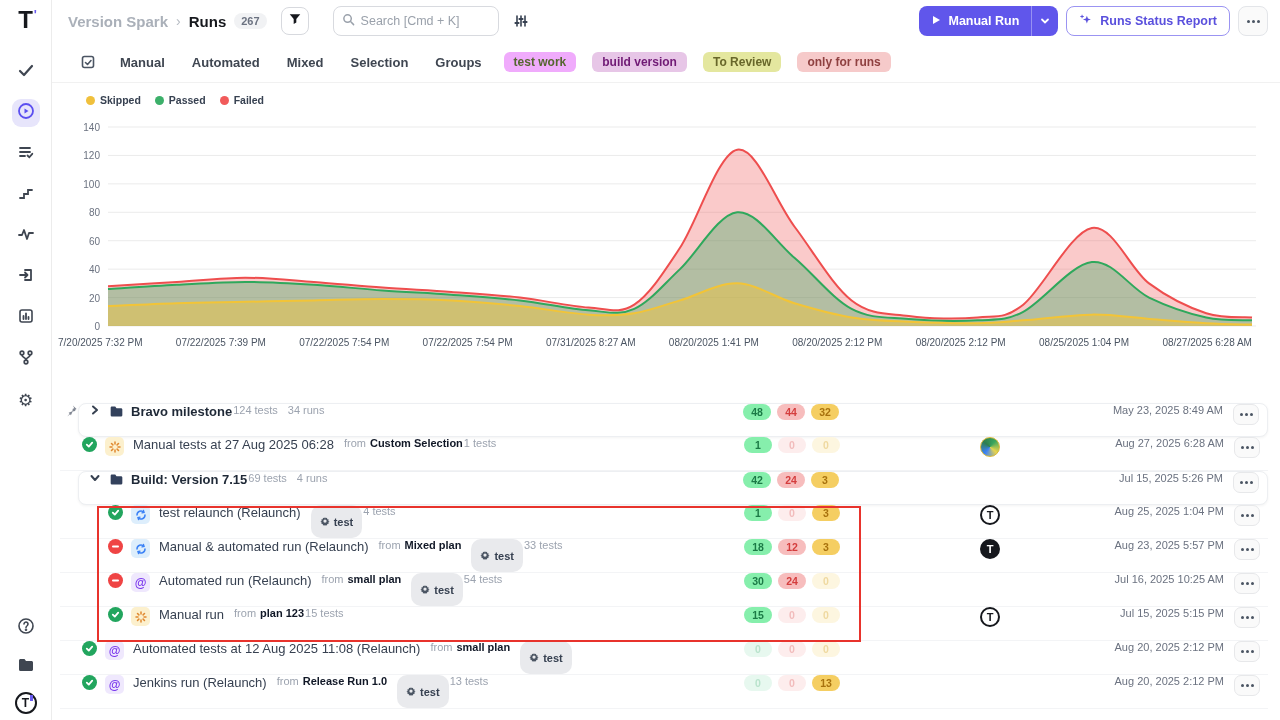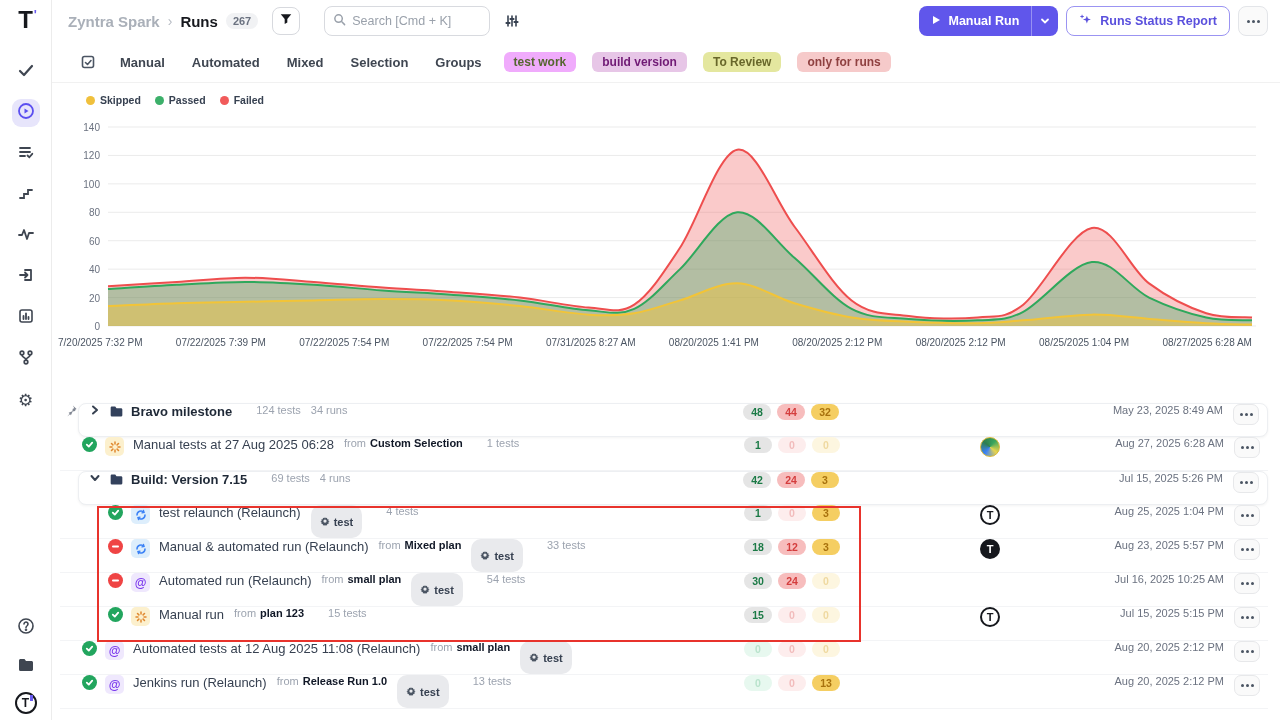--- a/index.html
+++ b/index.html
@@ -59,35 +59,35 @@
 
   
   .rows { position:absolute; left:60px; top:403px; width:1208px; }
   .row { position:relative; height:34px; display:flex; font-size:13px; }
   .row.run { border-bottom:1px solid #f3f4f6; padding-left:22px; }
   .row.run.indent { padding-left:48px; }
   .row.group { background:#fff; border:1px solid #edeff2; border-radius:8px; box-shadow:0 1px 3px rgba(0,0,0,.05); margin-left:18px; padding-left:10px; }
   .gchev { width:18px; display:flex; color:#374151; cursor:pointer; }
   .gfolder { margin:0 7px 0 2px; display:flex; color:#33415c; }
   .gtitle { font-weight:700; color:#1f2937; }
-  .meta { font-size:11px; color:#9ca3af; margin-left:24px; }
+  .meta { font-size:11px; color:#9ca3af; margin-left:1px; }
   .meta + .meta { margin-left:10px; }
   .stic { width:15px; height:15px; border-radius:50%; display:flex; align-items:center; justify-content:center; flex:none; }
   .stic.passed { background:#22a55e; } .stic.failed { background:#ef4444; }
   .runic { width:19px; height:19px; border-radius:5px; margin-left:8px; display:flex; align-items:center; justify-content:center; flex:none; }
   .runic.sun { background:#fcf0cd; } .runic.cycle { background:#ddeefc; }
   .runic.at { background:#efe8fd; color:#7c3aed; font-weight:800; font-size:12px; }
   .rtitle { color:#374151; margin-left:9px; font-weight:500; }
   .fromw { font-size:11px; color:#9ca3af; margin-left:10px; }
   .fromn { font-size:11px; color:#111827; font-weight:700; margin-left:4px; }
   .tagpill { display:flex; align-items:center; gap:4px; background:#e9eaed; border-radius:10px; padding:2px 9px; font-size:11px; color:#374151; font-weight:600; margin-left:10px; cursor:pointer; }
   .tagpill svg { color:#4b5563; }
   .badges { position:absolute; right:428px; display:flex; gap:6px; }
   .pill { min-width:28px; height:16px; border-radius:9px; font-size:10.5px; font-weight:700; display:flex; align-items:center; justify-content:center; padding:0 8px; }
-  .pg1 { background:#e5e5e5; color:#1b7a46; } .pg0 { background:#e7f8ef; color:#b9e3cc; }
+  .pg1 { background:#86efac; color:#1b7a46; } .pg0 { background:#e7f8ef; color:#b9e3cc; }
   .pr1 { background:#f7bdbd; color:#d43d3d; } .pr0 { background:#fdeded; color:#f2bcbc; }
   .py1 { background:#f5ce62; color:#a8720e; } .py0 { background:#fdf6e0; color:#efd9a0; }
   .avatar { position:absolute; right:268px; width:20px; height:20px; border-radius:50%; display:flex; align-items:center; justify-content:center; font-size:11px; font-weight:800; }
   .avatar.t-light { background:#fff; border:2px solid #16181d; color:#16181d; }
   .avatar.t-dark { background:#16181d; border:2px solid #16181d; color:#fff; }
   .avatar.globe { background:conic-gradient(from 40deg,#3aa55d,#e8d44d,#3b82f6,#2d7d4f,#3aa55d); border:1px solid #d9b93a; }
   .rdate { position:absolute; right:44px; width:160px; text-align:right; font-size:11px; color:#6b7280; }
   .dotsbtn { position:absolute; right:8px; width:26px; height:21px; border:1px solid #e7e8ea; background:#fafafa; border-radius:7px; display:flex; align-items:center; justify-content:center; gap:2px; cursor:pointer; }
   .pinic { position:absolute; left:-12px; color:#6b7280; display:flex; }
   .row.group .pinic { left:-14px; }
@@ -164,21 +164,21 @@
       <div class="sic">
           <span><svg width="18" height="18" viewBox="0 0 18 18" fill="#3f4651">
               <path d="M2 4.5c0-.8.7-1.5 1.5-1.5h4l1.5 2h5.5c.8 0 1.5.7 1.5 1.5v7c0 .8-.7 1.5-1.5 1.5h-11A1.5 1.5 0 012 13.5z"></path>
             </svg></span>
         </div>
       <div class="tavatar">T<i></i></div>
     </div>
   </aside>
 
   <header class="topbar">
-    <span class="bc-project">Zyntra Spark</span>
+    <span class="bc-project">Version Spark</span>
     <span class="bc-sep">›</span>
     <span class="bc-page">Runs</span>
     <span class="bc-count">267</span>
     <div class="btn-filter">
         <span><svg width="14" height="14" viewBox="0 0 16 16" fill="currentColor">
             <path d="M2 2.5h12L9.5 8v4l-3 1.8V8z"></path>
           </svg></span>
       </div>
     <div class="searchbox">
       <span><svg width="13" height="13" viewBox="0 0 14 14" fill="none" stroke="#9aa1ab" stroke-width="1.6">

